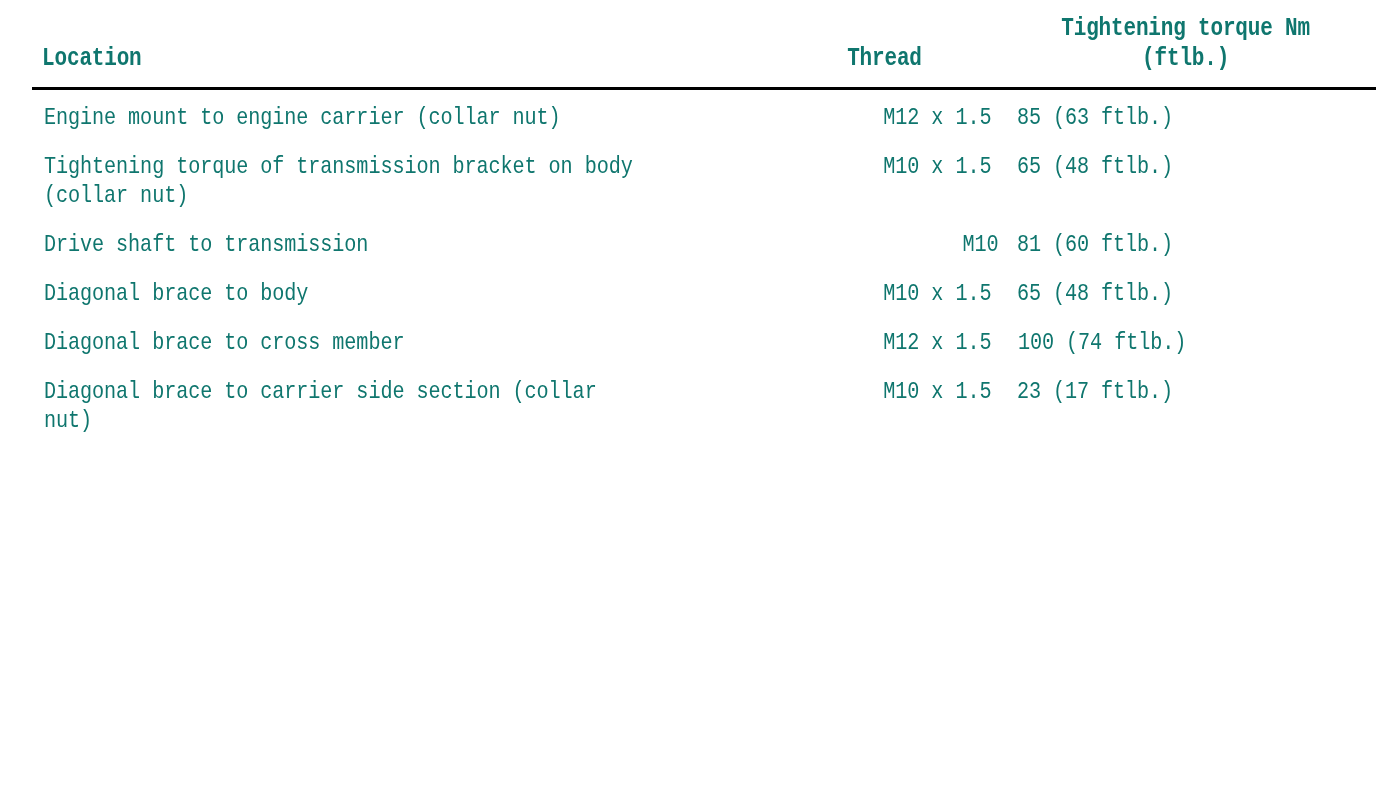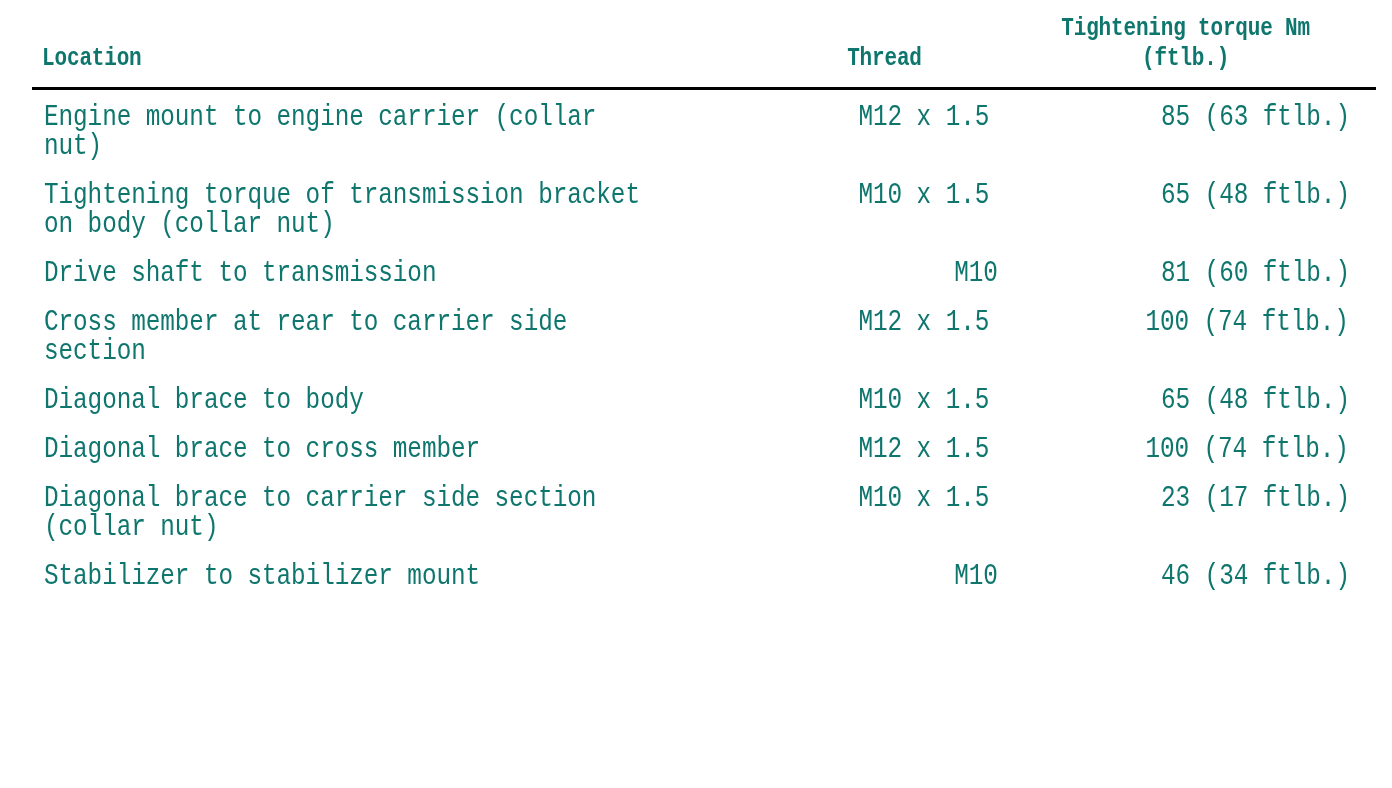--- a/index.html
+++ b/index.html
@@ -57,21 +57,21 @@
   }
   th.h-torque {
     text-align: center;
     transform: scaleX(0.84);
     transform-origin: center bottom;
     padding-right: 8px;
   }
 
   
   tbody td {
-    font-size: 29px;
+    font-size: 24px;
     line-height: 29px;
     padding: 0;
     vertical-align: top;
     letter-spacing: -0.1px;
   }
 
   .cell-location {
     text-align: left;
     padding-left: 12px;
   }
@@ -87,21 +87,21 @@
   }
   .cell-thread .shrink,
   .cell-torque .shrink {
     display: inline-block;
     transform: scaleX(0.84);
     transform-origin: center top;
     white-space: nowrap;
   }
 
   .cell-torque {
-    text-align: right;
+    text-align: left;
     padding-right: 8px;
   }
 
   
   tbody tr:first-child td { padding-top: 13px; }
   tbody tr td { padding-bottom: 20px; }
 
   
   tr.row-wrap .cell-location .shrink { line-height: 29px; }
 </style>
@@ -133,40 +133,30 @@
           <td class="cell-location"><span class="shrink">Tightening torque of transmission bracket on body (collar nut)</span></td>
           <td class="cell-thread"><span class="shrink">M10 x 1.5</span></td>
           <td class="cell-torque"><span class="shrink">65 (48 ftlb.)</span></td>
         </tr>
         <tr>
           <td class="cell-location"><span class="shrink">Drive shaft to transmission</span></td>
           <td class="cell-thread"><span class="shrink">M10</span></td>
           <td class="cell-torque"><span class="shrink">81 (60 ftlb.)</span></td>
         </tr>
         <tr>
-          <td class="cell-location"><span class="shrink">Cross member at rear to carrier side section</span></td>
-          <td class="cell-thread"><span class="shrink">M12 x 1.5</span></td>
-          <td class="cell-torque"><span class="shrink">100 (74 ftlb.)</span></td>
-        </tr>
-        <tr>
           <td class="cell-location"><span class="shrink">Diagonal brace to body</span></td>
           <td class="cell-thread"><span class="shrink">M10 x 1.5</span></td>
           <td class="cell-torque"><span class="shrink">65 (48 ftlb.)</span></td>
         </tr>
         <tr>
           <td class="cell-location"><span class="shrink">Diagonal brace to cross member</span></td>
           <td class="cell-thread"><span class="shrink">M12 x 1.5</span></td>
           <td class="cell-torque"><span class="shrink">100 (74 ftlb.)</span></td>
         </tr>
         <tr>
           <td class="cell-location"><span class="shrink">Diagonal brace to carrier side section (collar nut)</span></td>
           <td class="cell-thread"><span class="shrink">M10 x 1.5</span></td>
           <td class="cell-torque"><span class="shrink">23 (17 ftlb.)</span></td>
         </tr>
-        <tr>
-          <td class="cell-location"><span class="shrink">Stabilizer to stabilizer mount</span></td>
-          <td class="cell-thread"><span class="shrink">M10</span></td>
-          <td class="cell-torque"><span class="shrink">46 (34 ftlb.)</span></td>
-        </tr>
       </tbody>
   </table>
 
 </div>
 
 </body></html>

